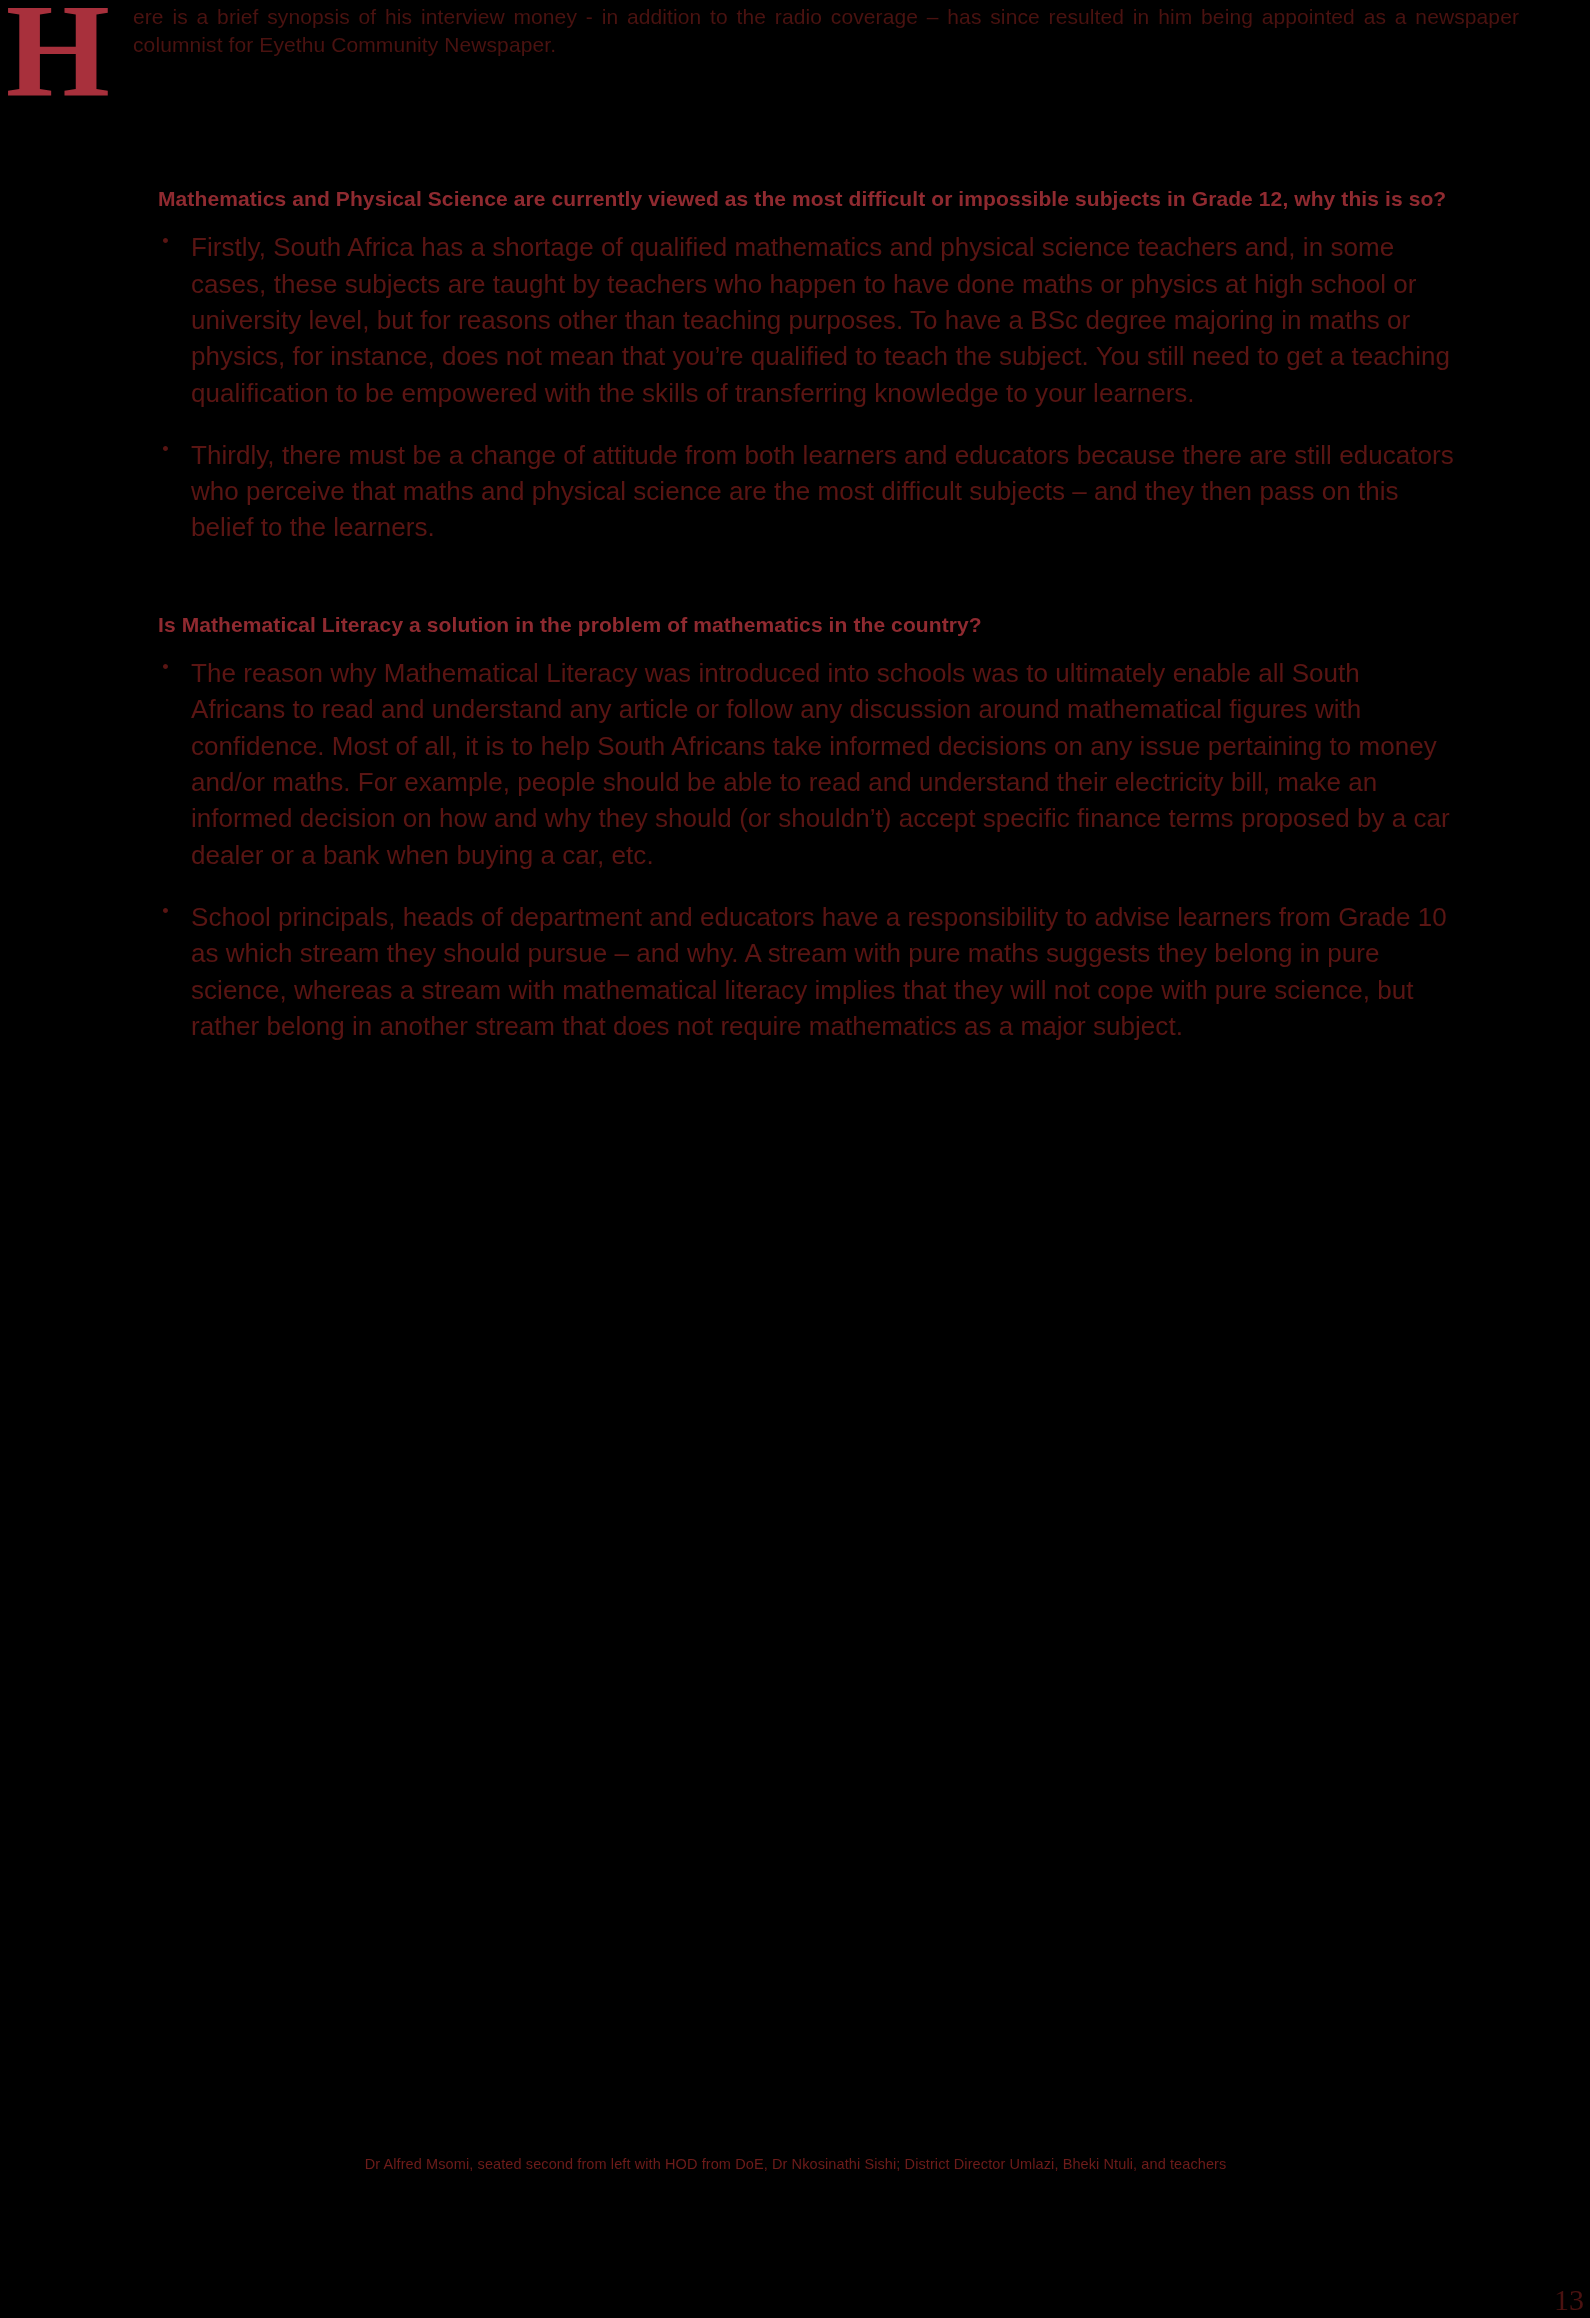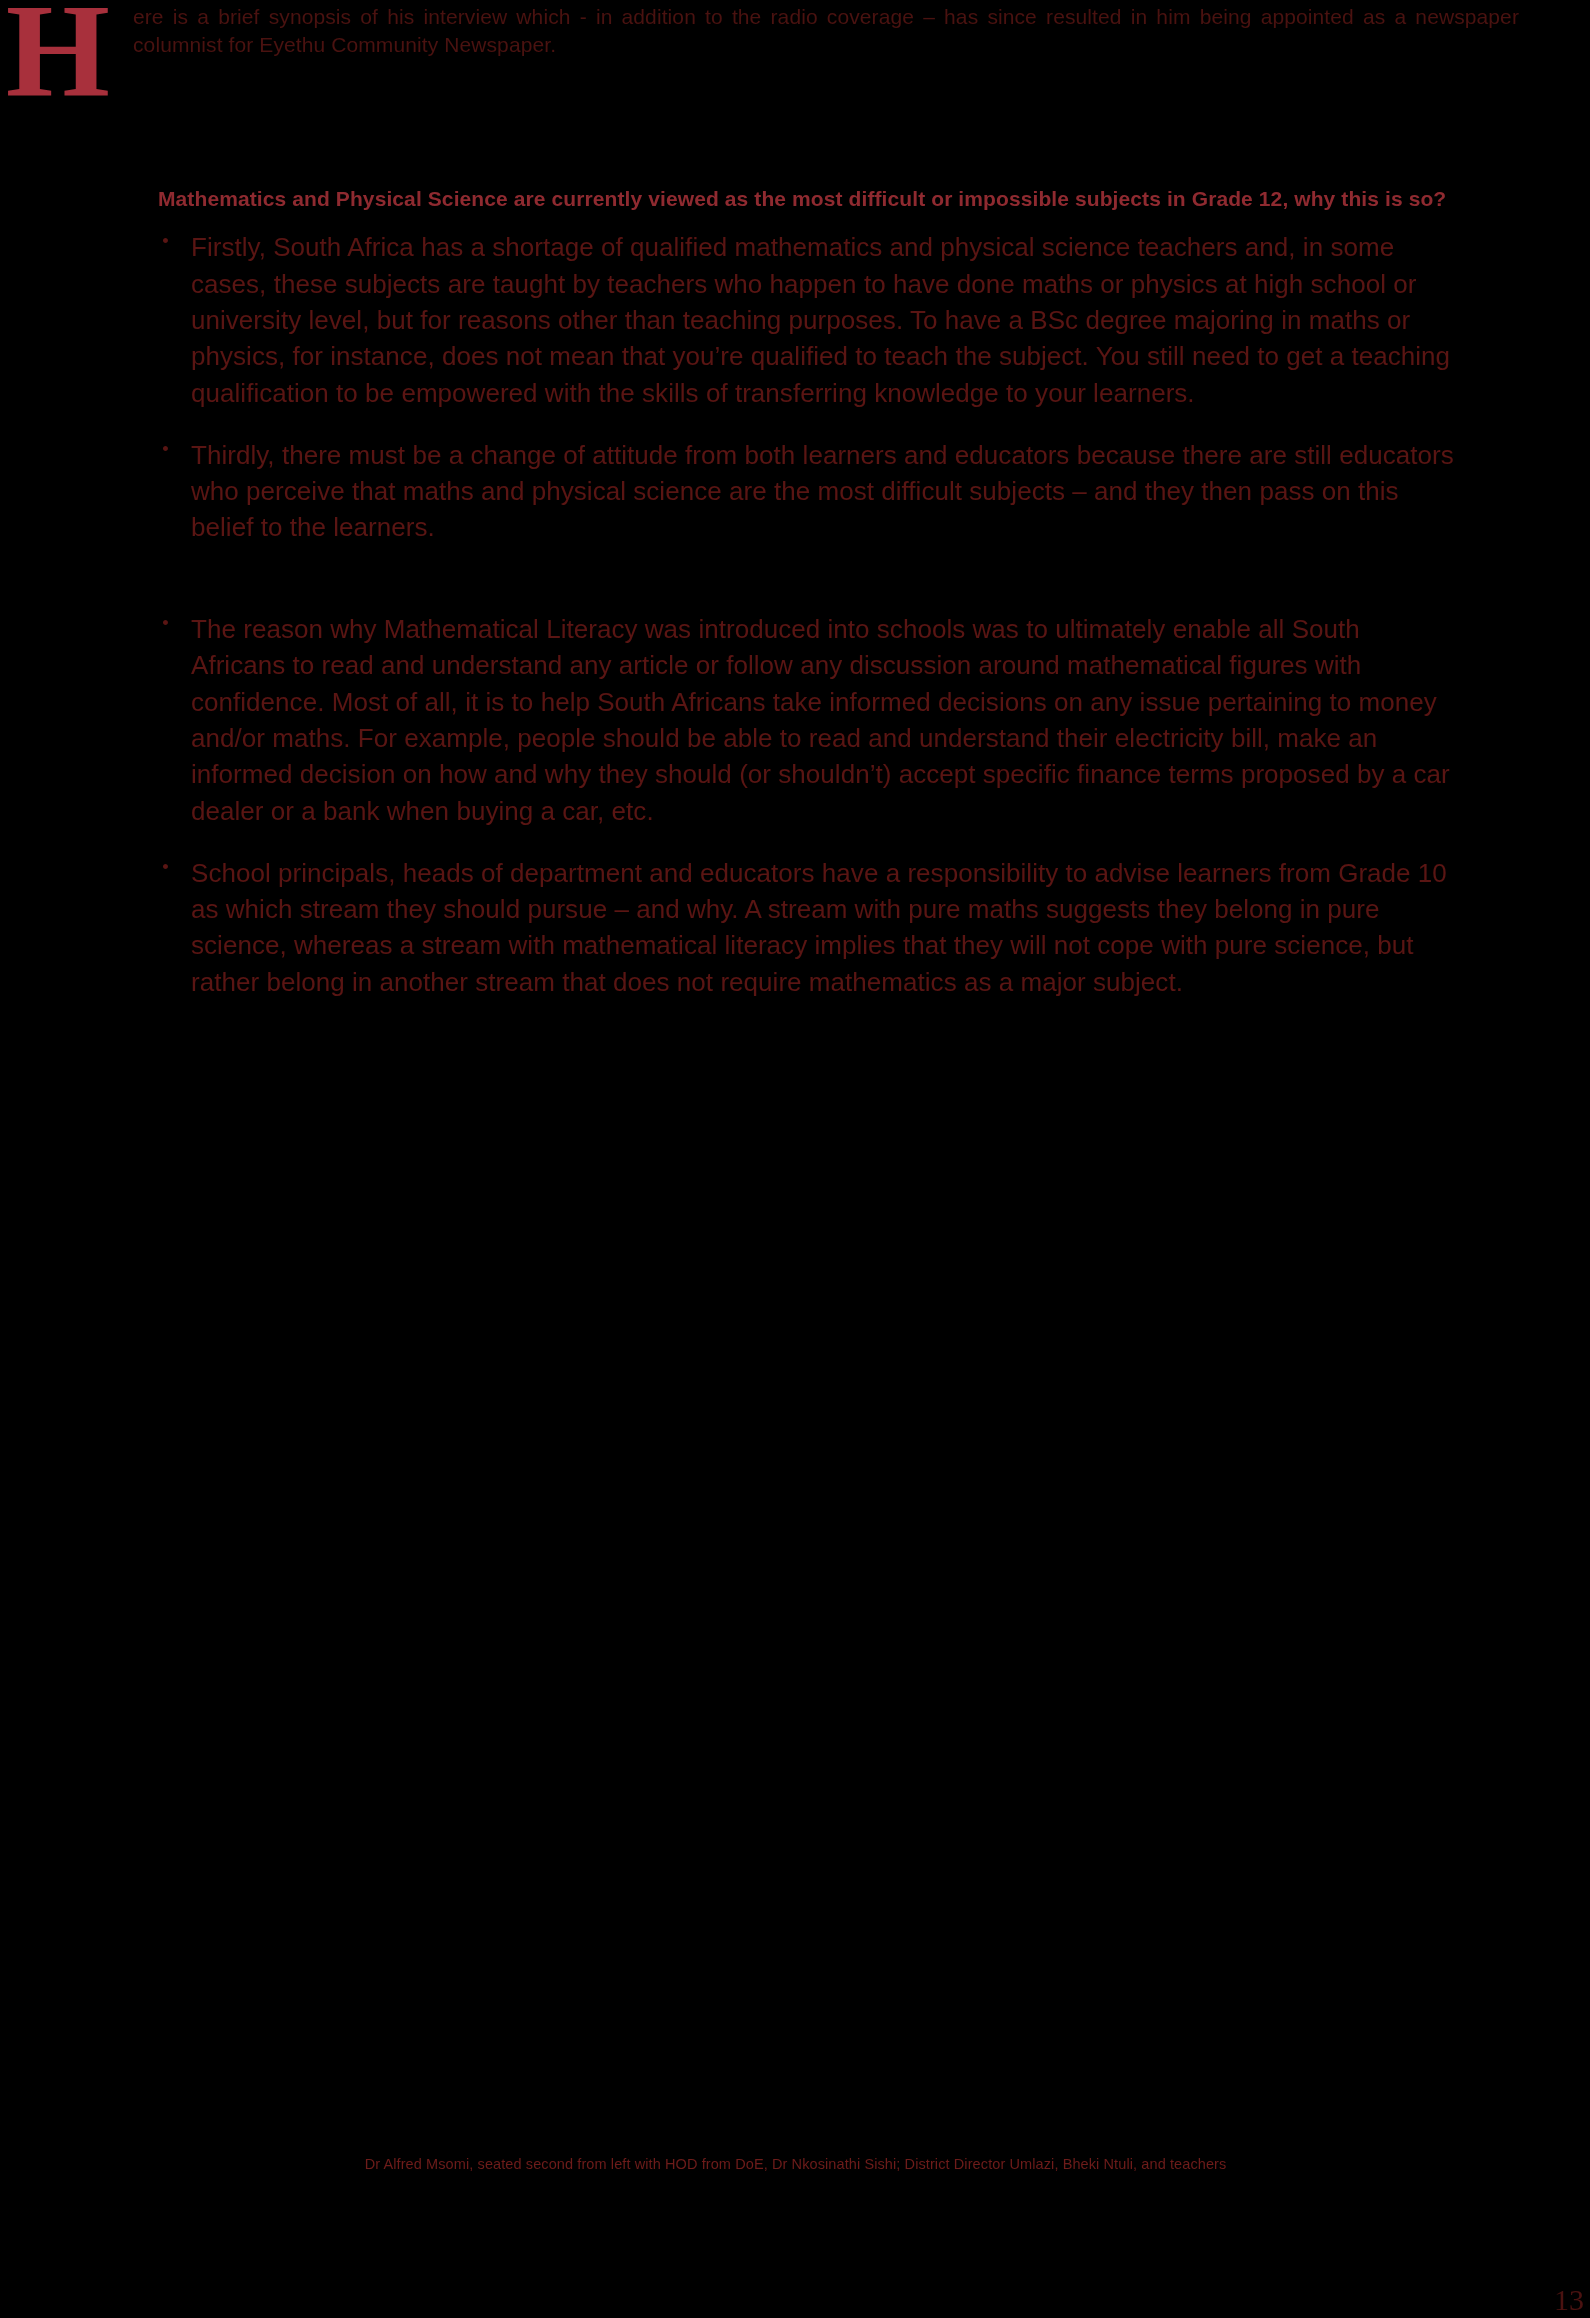--- a/index.html
+++ b/index.html
@@ -121,34 +121,35 @@
     text-align: right;
   }
 </style>
 </head>
 <body>
 
 <div class="page">
 
   <div class="intro-block">
     <div class="dropcap">H</div>
-    <div class="intro-text">ere is a brief synopsis of his interview which - in addition to the radio coverage – has since resulted in him being appointed as a newspaper columnist for Eyethu Community Newspaper.</div>
+    <div class="intro-text">ere is a brief synopsis of his interview money - in addition to the radio coverage – has since resulted in him being appointed as a newspaper columnist for Eyethu Community Newspaper.</div>
   </div>
 
   <div class="qa">
 
     <h2 class="question">Mathematics and Physical Science are currently viewed as the most difficult or impossible subjects in Grade 12, why this is so?</h2>
 
     <ul class="bullets">
       <li>Firstly, South Africa has a shortage of qualified mathematics and physical science teachers and, in some cases, these subjects are taught by teachers who happen to have done maths or physics at high school or university level, but for reasons other than teaching purposes. To have a BSc degree majoring in maths or physics, for instance, does not mean that you’re qualified to teach the subject. You still need to get a teaching qualification to be empowered with the skills of transferring knowledge to your learners.</li>
       <li>Thirdly, there must be a change of attitude from both learners and educators because there are still educators who perceive that maths and physical science are the most difficult subjects – and they then pass on this belief to the learners.</li>
     </ul>
 
     <div class="spacer-lg"></div>
 
+    <h2 class="question second">Is Mathematical Literacy a solution in the problem of mathematics in the country?</h2>
 
     <ul class="bullets">
       <li>The reason why Mathematical Literacy was introduced into schools was to ultimately enable all South Africans to read and understand any article or follow any discussion around mathematical figures with confidence. Most of all, it is to help South Africans take informed decisions on any issue pertaining to money and/or maths. For example, people should be able to read and understand their electricity bill, make an informed decision on how and why they should (or shouldn’t) accept specific finance terms proposed by a car dealer or a bank when buying a car, etc.</li>
       <li>School principals, heads of department and educators have a responsibility to advise learners from Grade 10 as which stream they should pursue – and why. A stream with pure maths suggests they belong in pure science, whereas a stream with mathematical literacy implies that they will not cope with pure science, but rather belong in another stream that does not require mathematics as a major subject.</li>
     </ul>
 
   </div>
 
   <div class="caption">Dr Alfred Msomi, seated second from left with HOD from DoE, Dr Nkosinathi Sishi; District Director Umlazi, Bheki Ntuli, and teachers</div>
 

